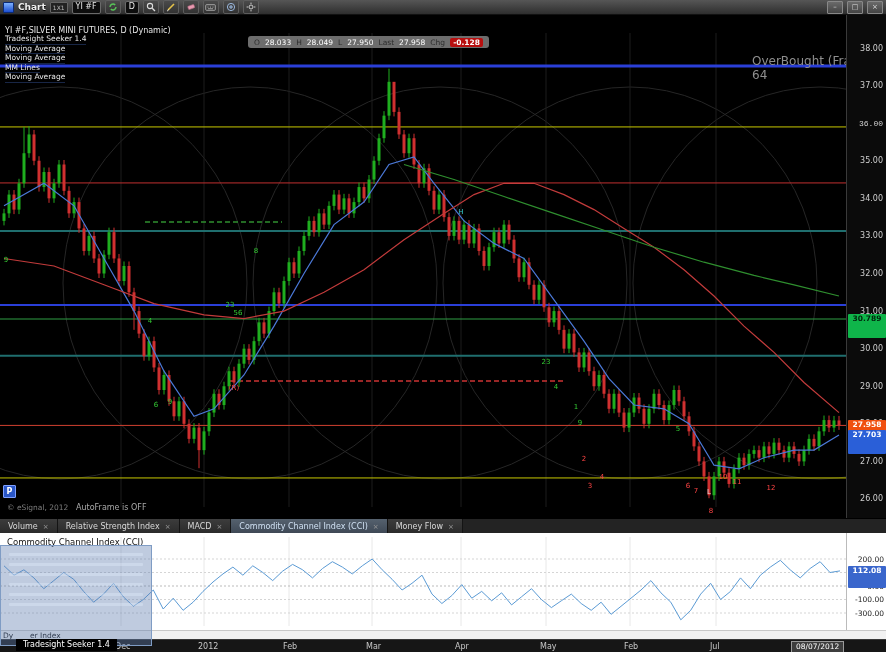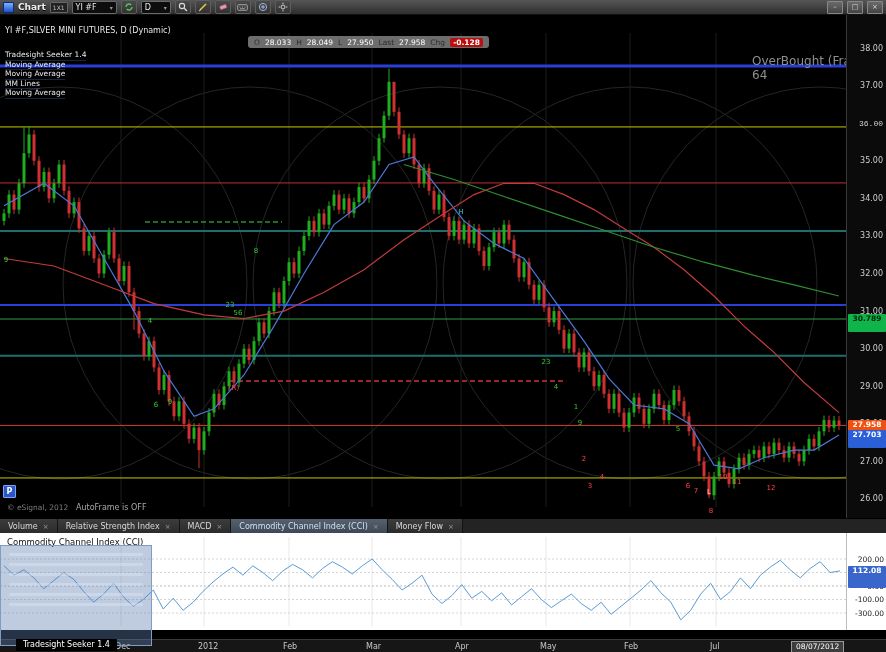--- a/index.html
+++ b/index.html
@@ -6,47 +6,47 @@
   .stage{position:relative;width:886px;height:652px;background:#000;overflow:hidden;
          font-family:"DejaVu Sans","Liberation Sans",sans-serif;-webkit-font-smoothing:none;}
   
   .titlebar{position:absolute;left:0;top:0;width:886px;height:15px;
             background:linear-gradient(#565656,#2e2e2e);display:flex;align-items:center;
             gap:4px;padding:0 3px;box-sizing:border-box;border-bottom:1px solid #111;}
   .appicon{width:9px;height:9px;background:linear-gradient(#7fb2ff,#1d4fd0);border:1px solid #0a2a77;border-radius:1px;}
   .ttl{color:#f0f0f0;font-size:9px;font-weight:bold;text-shadow:0 1px 0 #000;}
   .badge1x1{background:#222;border:1px solid #666;color:#bbb;font-size:6px;padding:0 2px;height:9px;line-height:9px;border-radius:1px;}
   .combo{background:#0d0d0d;border:1px solid #6a6a6a;border-radius:2px;height:11px;display:flex;
-         align-items:center;gap:13px;padding:0 3px;color:#e8e8e8;font-size:8px;}
+         align-items:center;gap:13px;padding:0 3px;color:#e8e8e8;font-size:8px;flex-direction:column;}
   .combo .arr{color:#999;font-size:6px;}
   .iconbox{width:14px;height:12px;background:linear-gradient(#4a4a4a,#333);border:1px solid #5d5d5d;
            border-radius:2px;display:flex;align-items:center;justify-content:center;}
   .spacer{flex:1;}
   .winbtn{width:14px;height:11px;background:linear-gradient(#6a6a6a,#444);border:1px solid #888;
           border-radius:1px;color:#ddd;font-size:7px;line-height:10px;text-align:center;}
   
   .chart{position:absolute;left:0;top:15px;width:886px;height:503px;background:#000;}
   #mainsvg{position:absolute;left:0;top:0;width:846px;height:503px;}
   .legend{position:absolute;left:5px;top:11px;color:#e6e6e6;}
-  .legend .t1{font-size:8px;display:block;margin-bottom:16px;}
+  .legend .t1{font-size:8px;display:block;margin-bottom:0;}
   .legend .ln{font-size:7.5px;display:block;line-height:8.5px;border-bottom:1px solid rgba(70,110,200,.35);width:max-content;}
   .ohlc{position:absolute;left:248px;top:21px;height:12px;background:#6d6d6d;border-radius:3px;
         display:flex;align-items:center;gap:5px;padding:0 6px;font-size:7.5px;}
   .ohlc .k{color:#2c2c2c;}
   .ohlc .v{color:#fff;}
   .ohlc .chg{background:#b80f0f;color:#fff;border-radius:2px;padding:0 3px;font-weight:bold;}
   .overbought{position:absolute;left:752px;top:39px;color:#8f8f8f;font-size:12px;}
   .esig{position:absolute;left:7px;top:488px;color:#7d7d7d;font-size:7.5px;}
   .autoframe{position:absolute;left:76px;top:488px;color:#a8a8a8;font-size:8px;}
   .pbadge{position:absolute;left:3px;top:470px;width:11px;height:11px;background:#2a57c8;border:1px solid #7fa0ff;
           color:#fff;font-size:8px;font-weight:bold;text-align:center;line-height:11px;border-radius:1px;}
   .paxis{position:absolute;left:846px;top:0;width:40px;height:503px;background:#0b0b0b;border-left:1px solid #3a3a3a;}
   .pxl{position:absolute;right:4px;color:#cfcfcf;font-size:8px;}
   .pxbadge{position:absolute;left:1px;right:1px;font-size:7.5px;font-weight:bold;text-align:center;
-           border-radius:1px;padding:0 1px;height:18px;line-height:10px;}
+           border-radius:1px;padding:0 1px;height:24px;line-height:10px;}
   
   .tabsbar{position:absolute;left:0;top:518px;width:886px;height:15px;background:#232323;
            display:flex;align-items:stretch;border-top:1px solid #000;}
   .tab{display:flex;align-items:center;gap:5px;padding:0 8px;font-size:8px;color:#d8d8d8;
        background:linear-gradient(#3c3c3c,#2a2a2a);border-right:1px solid #141414;}
   .tab .x{color:#999;font-size:7px;}
   .tab.active{background:linear-gradient(#55616e,#3d4754);color:#cfe0f2;}
   
   .cci{position:absolute;left:0;top:533px;width:886px;height:97px;background:#ffffff;}
   #ccisvg{position:absolute;left:0;top:0;width:846px;height:97px;}
@@ -624,20 +624,24 @@
     <div class="cciaxis" id="cciaxis">
         <div class="ccilbl" style="top: 21.5px;">200.00</div>
         <div class="ccilbl" style="top: 35px;">100.00</div>
         <div class="ccilbl" style="top: 48.5px;">0.00</div>
         <div class="ccilbl" style="top: 62px;">-100.00</div>
         <div class="ccilbl" style="top: 75.5px;">-300.00</div>
         <div class="ccibadge" style="top: 32.8692px;">112.08</div>
       </div>
   </div>
 
+  <div class="strip">
+    <span style="left:3px">Dy</span>
+    <span style="left:30px">er Index</span>
+  </div>
 
   <div class="timebar" id="timebar">
     <span class="datebox">08/07/2012</span>
   <span class="tbl" style="left: 115px;">Dec</span>
       <span class="tbl" style="left: 198px;">2012</span>
       <span class="tbl" style="left: 283px;">Feb</span>
       <span class="tbl" style="left: 366px;">Mar</span>
       <span class="tbl" style="left: 455px;">Apr</span>
       <span class="tbl" style="left: 540px;">May</span>
       <span class="tbl" style="left: 624px;">Feb</span>

